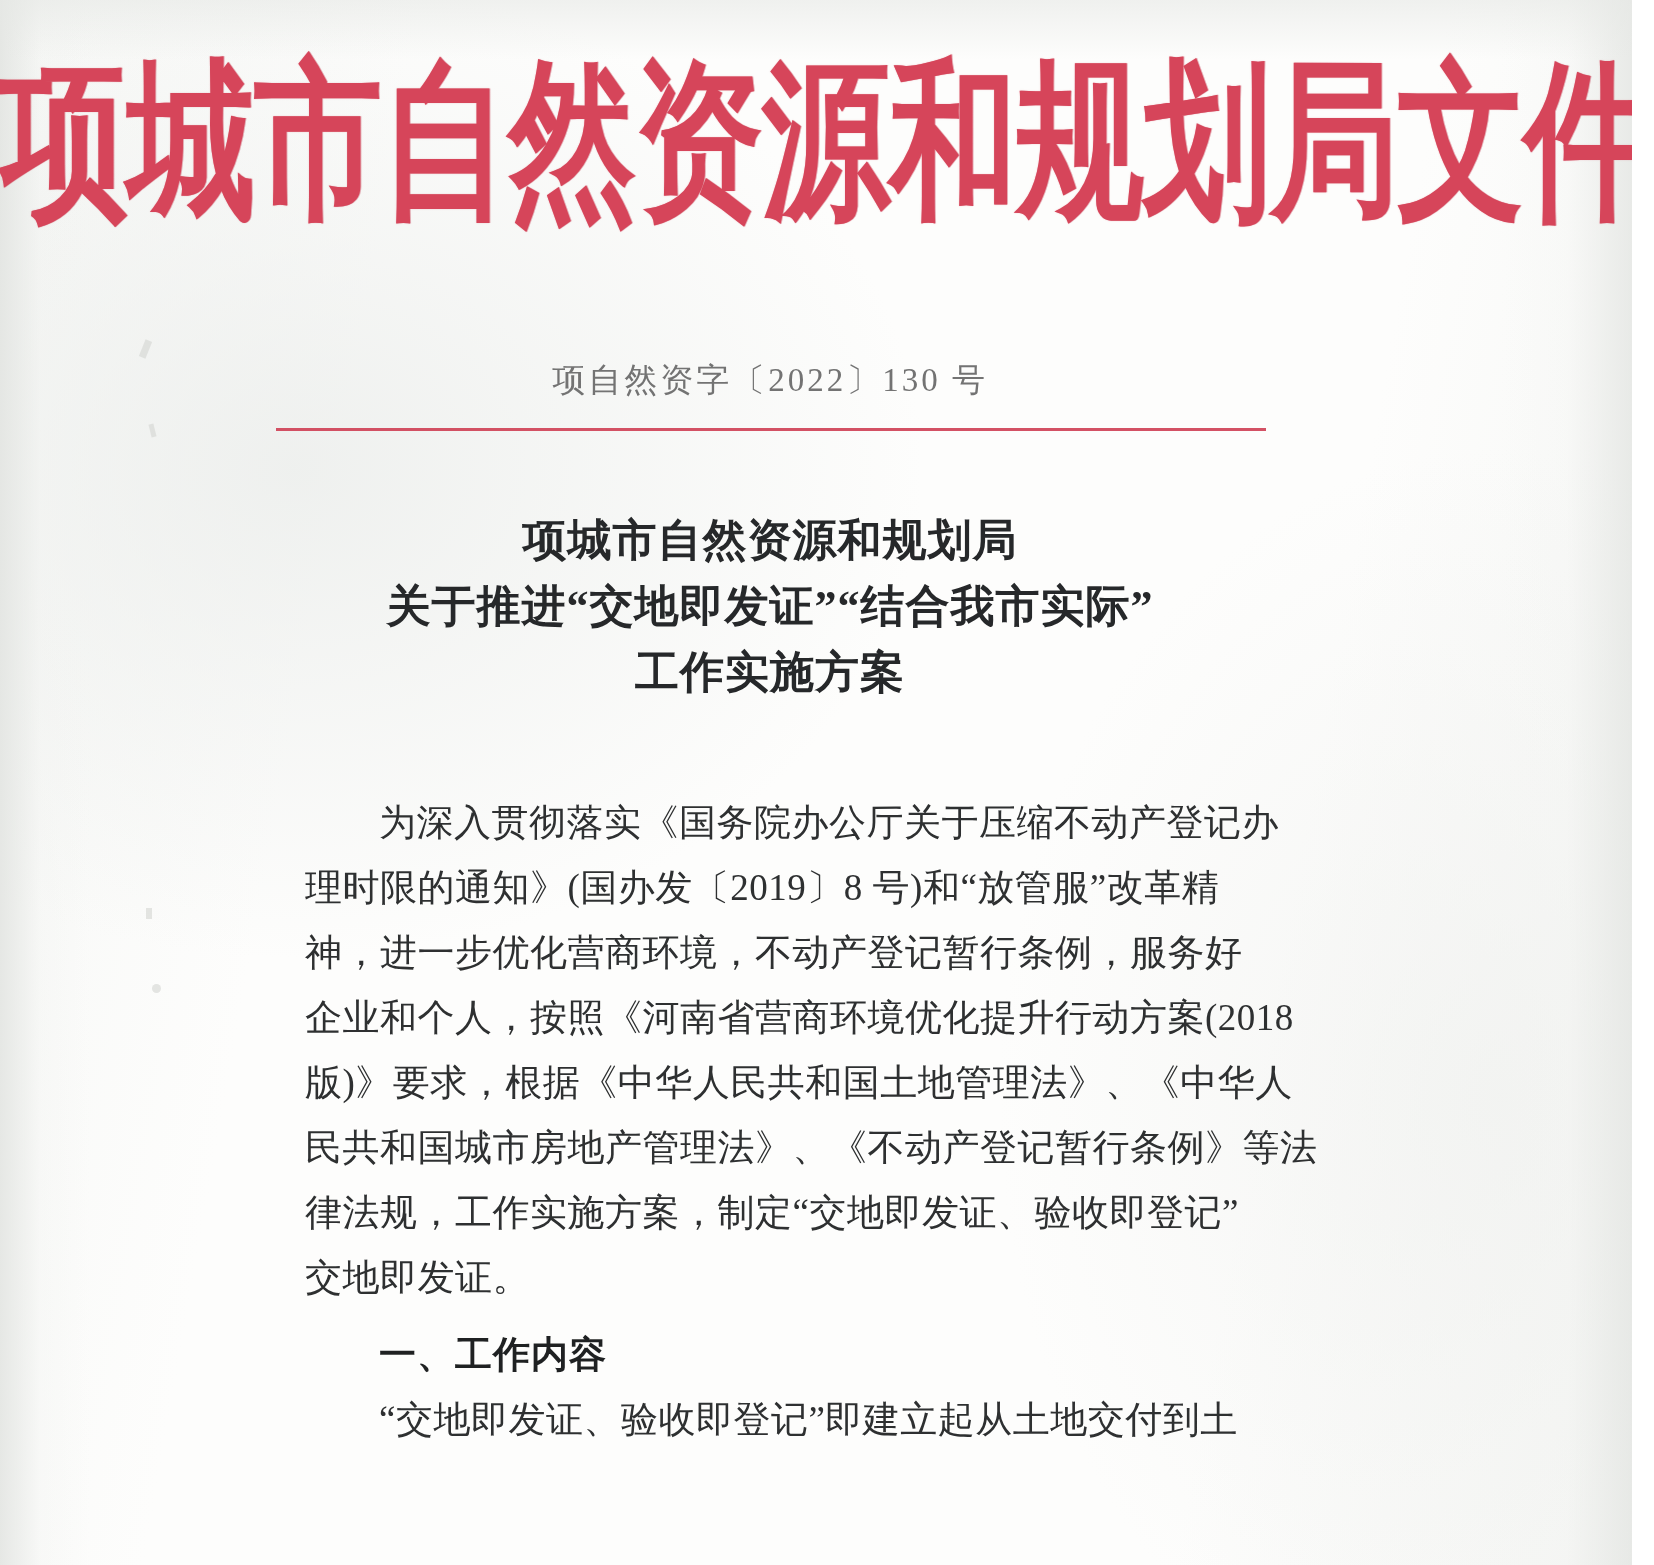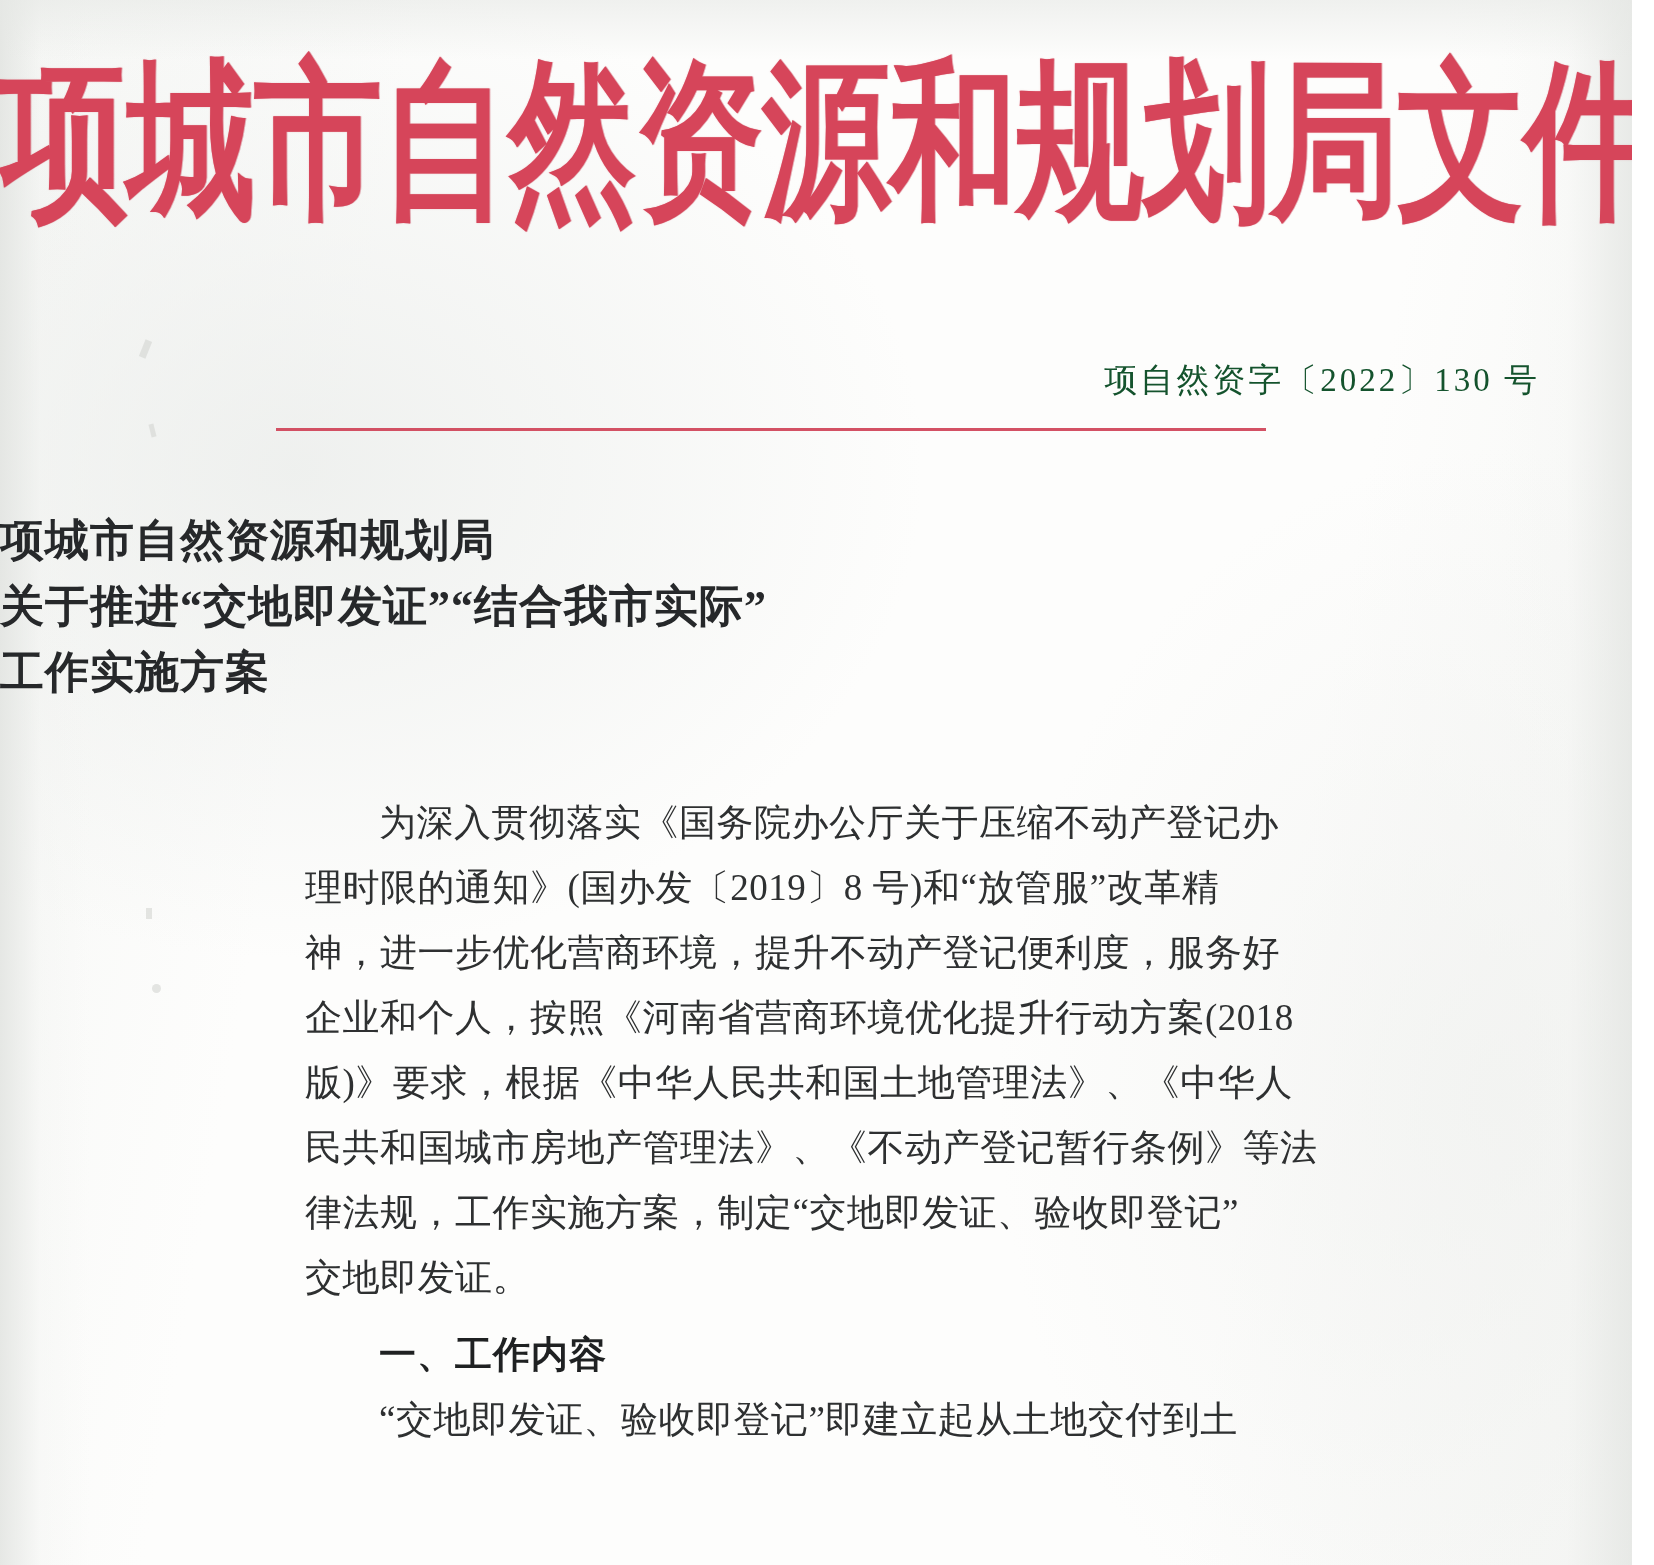--- a/index.html
+++ b/index.html
@@ -80,45 +80,45 @@
     transform: scaleY(1.34);
     transform-origin: center top;
   }
 
   
   .doc-number {
     position: absolute;
     left: 0;
     top: 358px;
     width: 1540px;
-    text-align: right;
+    text-align: center;
     font-size: 33px;
     letter-spacing: 3px;
-    color: #14532d;
+    color: #737373;
     font-family: "Liberation Serif", "DejaVu Serif", serif;
   }
 
   
   .red-rule {
     position: absolute;
     left: 276px;
     top: 428px;
     width: 990px;
     height: 3px;
     background: #cf4257;
     opacity: .92;
   }
 
   
   .title-block {
     position: absolute;
     left: 0;
     top: 508px;
     width: 1540px;
-    text-align: left;
+    text-align: center;
   }
   .title-line {
     font-family: "Liberation Serif", "DejaVu Serif", serif;
     font-weight: bold;
     font-size: 44px;
     line-height: 66px;
     letter-spacing: 1px;
     color: #26282a;
     white-space: nowrap;
   }
@@ -177,21 +177,21 @@
 
     <div class="title-block">
       <div class="title-line">项城市自然资源和规划局</div>
       <div class="title-line">关于推进“交地即发证”“结合我市实际”</div>
       <div class="title-line">工作实施方案</div>
     </div>
 
     <div class="body-block">
       <div class="body-line indent">为深入贯彻落实《国务院办公厅关于压缩不动产登记办</div>
       <div class="body-line">理时限的通知》(国办发〔2019〕8 号)和“放管服”改革精</div>
-      <div class="body-line">神，进一步优化营商环境，提升不动产登记便利度，服务好</div>
+      <div class="body-line">神，进一步优化营商环境，不动产登记暂行条例，服务好</div>
       <div class="body-line">企业和个人，按照《河南省营商环境优化提升行动方案(2018</div>
       <div class="body-line">版)》要求，根据《中华人民共和国土地管理法》、《中华人</div>
       <div class="body-line">民共和国城市房地产管理法》、《不动产登记暂行条例》等法</div>
       <div class="body-line">律法规，工作实施方案，制定“交地即发证、验收即登记”</div>
       <div class="body-line">交地即发证。</div>
 
       <div class="section-heading">一、工作内容</div>
 
       <div class="body-line indent">“交地即发证、验收即登记”即建立起从土地交付到土</div>
     </div>

